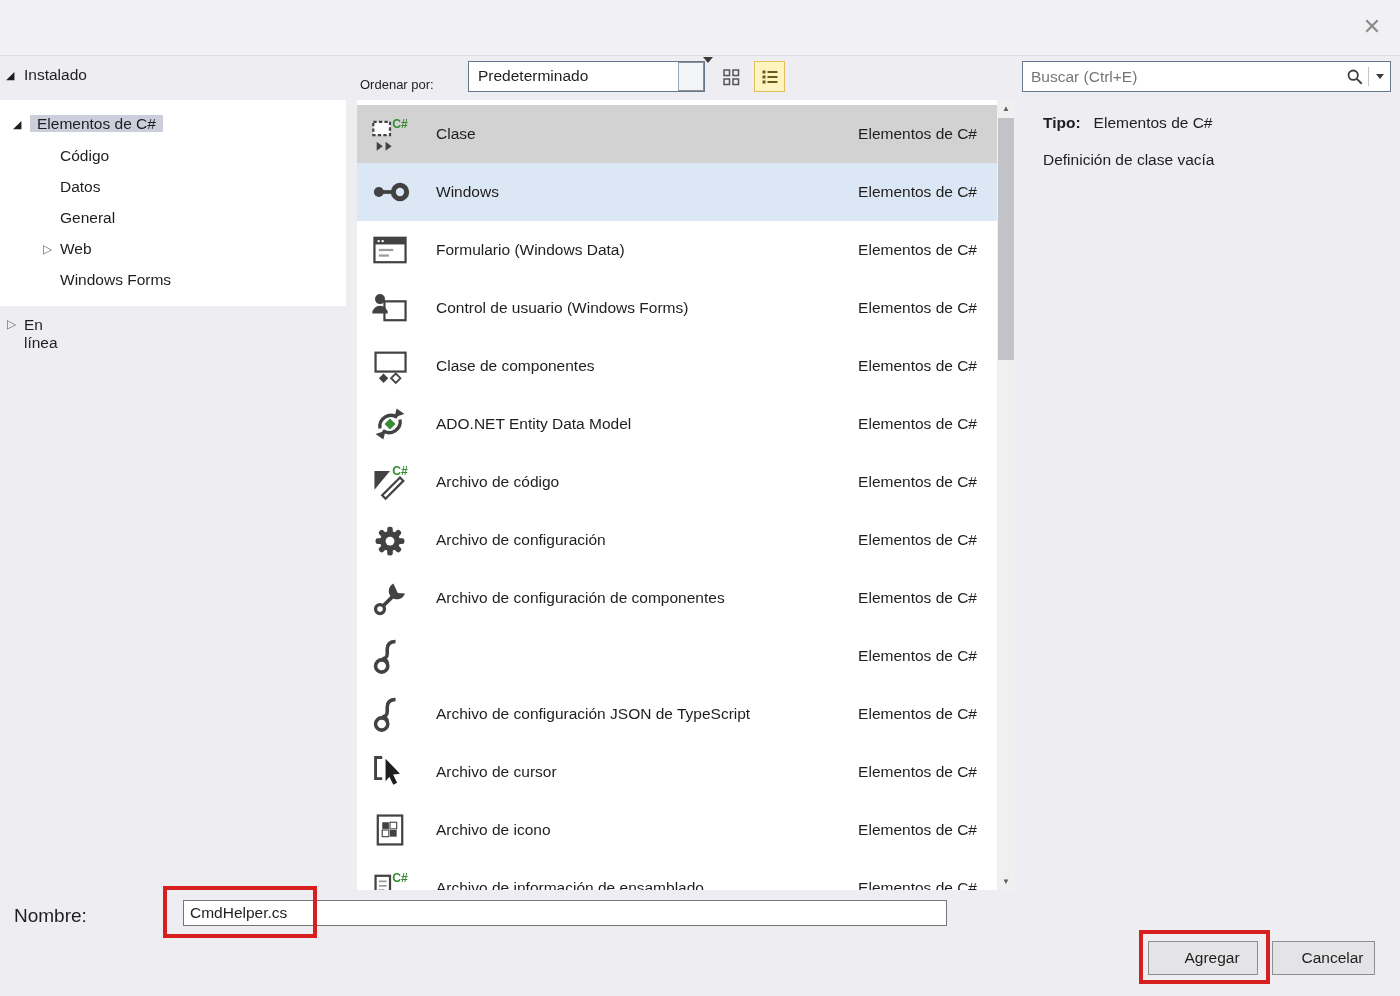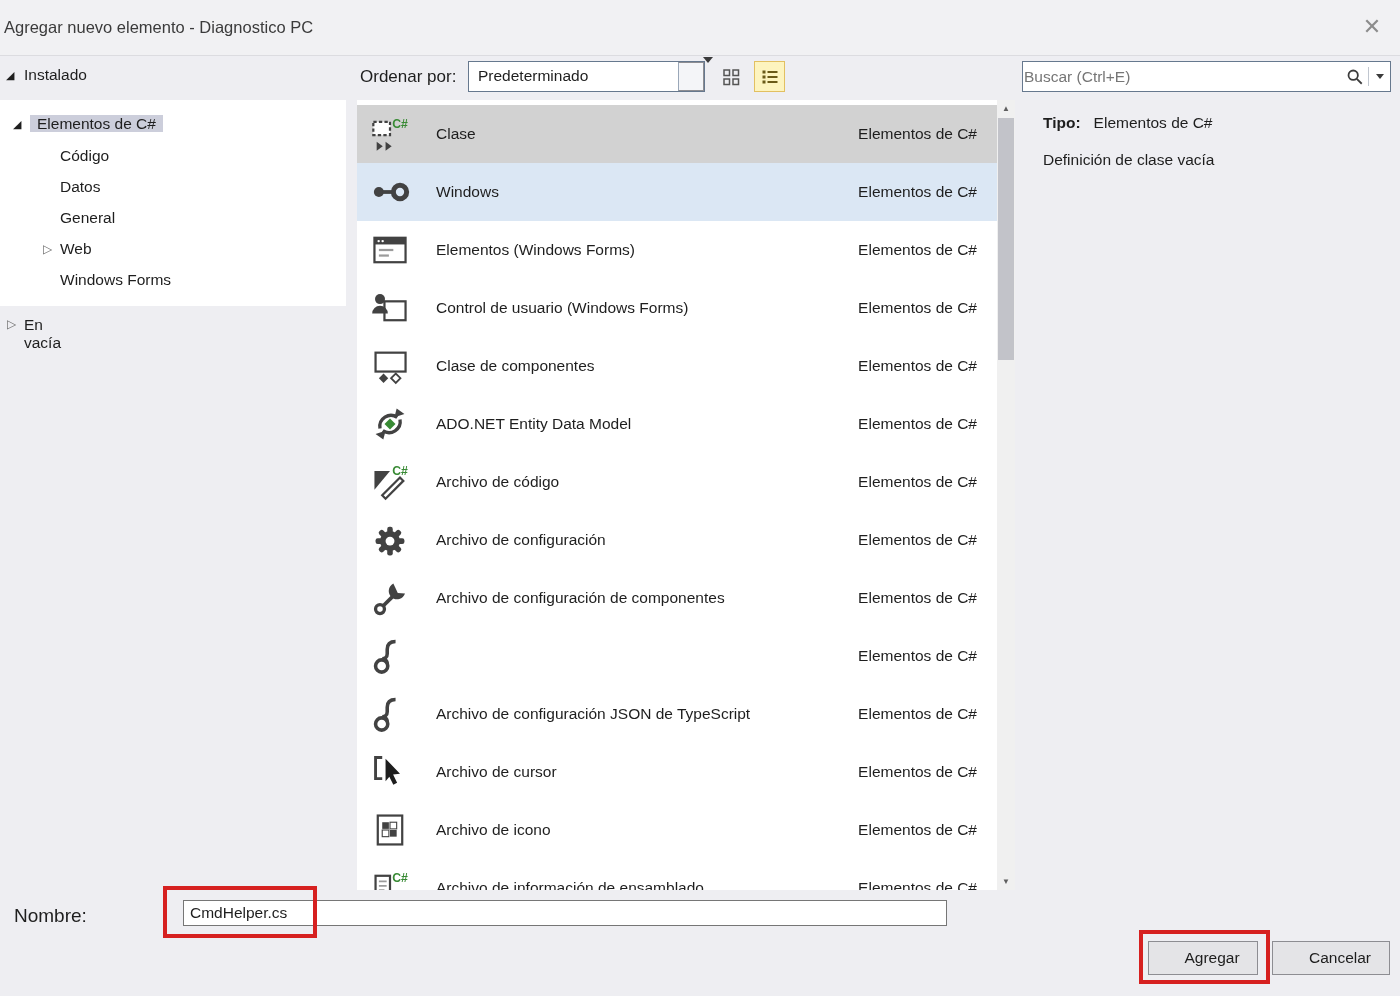--- a/index.html
+++ b/index.html
@@ -23,32 +23,32 @@
   .tnode { position:absolute; height:24px; line-height:24px; font-size:15.5px; white-space:nowrap; cursor:default; }
   .tnode .exp  { position:absolute; font-size:11px; top:0; color:#1e1e1e; }
   .tnode .expc { position:absolute; font-size:12px; top:0; color:#6d6d6d; }
   .tnode .lbl  { padding:0 7px; }
   .tnode.sel .lbl { background:#cccedb; }
   .online { position:absolute; left:0; top:316px; height:24px; font-size:15.5px; }
   .online .expc { position:absolute; left:7px; top:1px; font-size:12px; color:#6d6d6d; }
   .online .lbl  { position:absolute; left:24px; top:0; }
 
   
-  .sortlabel { position:absolute; left:360px; top:67px; font-size:17px; }
+  .sortlabel { position:absolute; left:360px; top:77px; font-size:13px; }
   .combo { position:absolute; left:468px; top:61px; width:237px; height:31px; background:#ffffff; border:1px solid #66788e; cursor:default; }
   .combo .val { position:absolute; left:9px; top:5px; font-size:15.5px; }
   .combo .btn { position:absolute; right:0; top:0; width:22px; height:100%; border-left:1px solid #9aa7b8; background:#f4f5f8; }
   .combo .car { width:0; height:0; border-left:5px solid transparent; border-right:5px solid transparent; border-top:6px solid #3b3b3b; margin:12px auto 0 auto; }
   .viewbtn { position:absolute; top:61px; width:31px; height:31px; display:flex; align-items:center; justify-content:center; cursor:pointer; }
   .vb-grid { left:716px; }
   .vb-list { left:754px; background:#fdf4bf; border:1px solid #e2c061; }
 
   
   .search { position:absolute; left:1022px; top:61px; width:369px; height:31px; background:#ffffff; border:1px solid #66788e; display:flex; align-items:center; }
-  .search input { flex:1; height:100%; border:none; outline:none; background:transparent; font-size:15.5px; padding-left:1px; font-family:"Liberation Sans",sans-serif; color:#1e1e1e; }
+  .search input { flex:1; height:100%; border:none; outline:none; background:transparent; font-size:15.5px; padding-left:8px; font-family:"Liberation Sans",sans-serif; color:#1e1e1e; }
   .search input::placeholder { color:#767676; }
   .search .mag { width:26px; display:flex; justify-content:center; cursor:pointer; }
   .search .sep { width:1px; height:19px; background:#c0c6cf; }
   .search .drp { width:21px; display:flex; justify-content:center; cursor:pointer; }
   .search .car { width:0; height:0; border-left:4px solid transparent; border-right:4px solid transparent; border-top:5px solid #3b3b3b; }
 
   
   .list { position:absolute; left:357px; top:100px; width:640px; height:790px; background:#ffffff; overflow:hidden; padding-top:5px; }
   .row { height:58px; display:flex; align-items:center; position:relative; cursor:default; }
   .row.selected { background:#d2d2d2; }
@@ -67,32 +67,31 @@
   
   .dtype { position:absolute; left:1043px; top:114px; font-size:15.5px; }
   .dtype .tl { font-weight:bold; margin-right:13px; }
   .ddesc { position:absolute; left:1043px; top:151px; font-size:15.5px; }
 
   
   .namelabel { position:absolute; left:14px; top:905px; font-size:19px; }
   .nameinput { position:absolute; left:183px; top:900px; width:764px; height:26px; border:1px solid #767676; background:#ffffff; font-size:15.5px; padding:0 6px; font-family:"Liberation Sans",sans-serif; color:#1e1e1e; outline:none; }
   .btn { position:absolute; top:941px; height:34px; background:#e4e4e7; border:1px solid #8d8d92; font-size:15.5px; font-family:"Liberation Sans",sans-serif; color:#1e1e1e; cursor:pointer;padding-left:24px; }
   .btn-add    { left:1148px; width:110px; }
-  .btn-cancel { left:1272px; width:118px; }
+  .btn-cancel { left:1272px; width:103px; }
 
   
   .ann { position:absolute; border:4px solid #d62020; z-index:50; pointer-events:none; }
   .ann-name { left:163px;  top:886px; width:154px; height:52px; }
   .ann-add  { left:1139px; top:930px; width:131px; height:54px; }
 </style>
 </head>
 <body>
 
 <div class="titlebar">
-  <div class="title">Agregar nuevo elemento - Diagnostico PC</div>
   <div class="closebtn">✕</div>
 </div>
 
 <div class="installed">
   <span class="exp">◢</span>
   <span class="lbl">Instalado</span>
 </div>
 
 <div class="treepanel">
   <div class="tnode sel" style="left:0; top:12px;">
@@ -112,21 +111,21 @@
     <span class="expc" style="left:43px;">▷</span>
     <span class="lbl" style="margin-left:53px;">Web</span>
   </div>
   <div class="tnode" style="left:53px; top:168px;">
     <span class="lbl">Windows Forms</span>
   </div>
 </div>
 
 <div class="online">
   <span class="expc">▷</span>
-  <span class="lbl">En vacía</span>
+  <span class="lbl">En línea</span>
 </div>
 
 <div class="sortlabel">Ordenar por:</div>
 <div class="combo">
   <span class="val">Predeterminado</span>
   <span class="btn"><span class="car"></span></span>
 </div>
 <div class="viewbtn vb-grid">
   <svg width="20" height="20" viewBox="0 0 20 20">
       <g fill="none" stroke="#555" stroke-width="1.5">
@@ -186,21 +185,21 @@
     </div>
     <div class="row">
       <span class="icn"><svg viewBox="0 0 36 36">
           <rect x="4" y="7" width="28" height="22" fill="#fff" stroke="#424242" stroke-width="2"></rect>
           <rect x="4" y="7" width="28" height="6" fill="#424242"></rect>
           <circle cx="7.8" cy="10" r="1.1" fill="#fff"></circle>
           <circle cx="11.4" cy="10" r="1.1" fill="#fff"></circle>
           <rect x="8" y="17" width="13" height="2" fill="#9b9b9b"></rect>
           <rect x="8" y="22" width="9" height="2" fill="#9b9b9b"></rect>
         </svg></span>
-      <span class="nm">Elementos (Windows Forms)</span>
+      <span class="nm">Formulario (Windows Data)</span>
       <span class="cat">Elementos de C#</span>
     </div>
     <div class="row">
       <span class="icn"><svg viewBox="0 0 36 36">
           <rect x="13" y="12" width="19" height="17" fill="#fff" stroke="#424242" stroke-width="2"></rect>
           <circle cx="9" cy="10" r="4.5" fill="#424242"></circle>
           <path d="M2 23 a7 7 0 0 1 14 0 z" fill="#424242"></path>
         </svg></span>
       <span class="nm">Control de usuario (Windows Forms)</span>
       <span class="cat">Elementos de C#</span>

